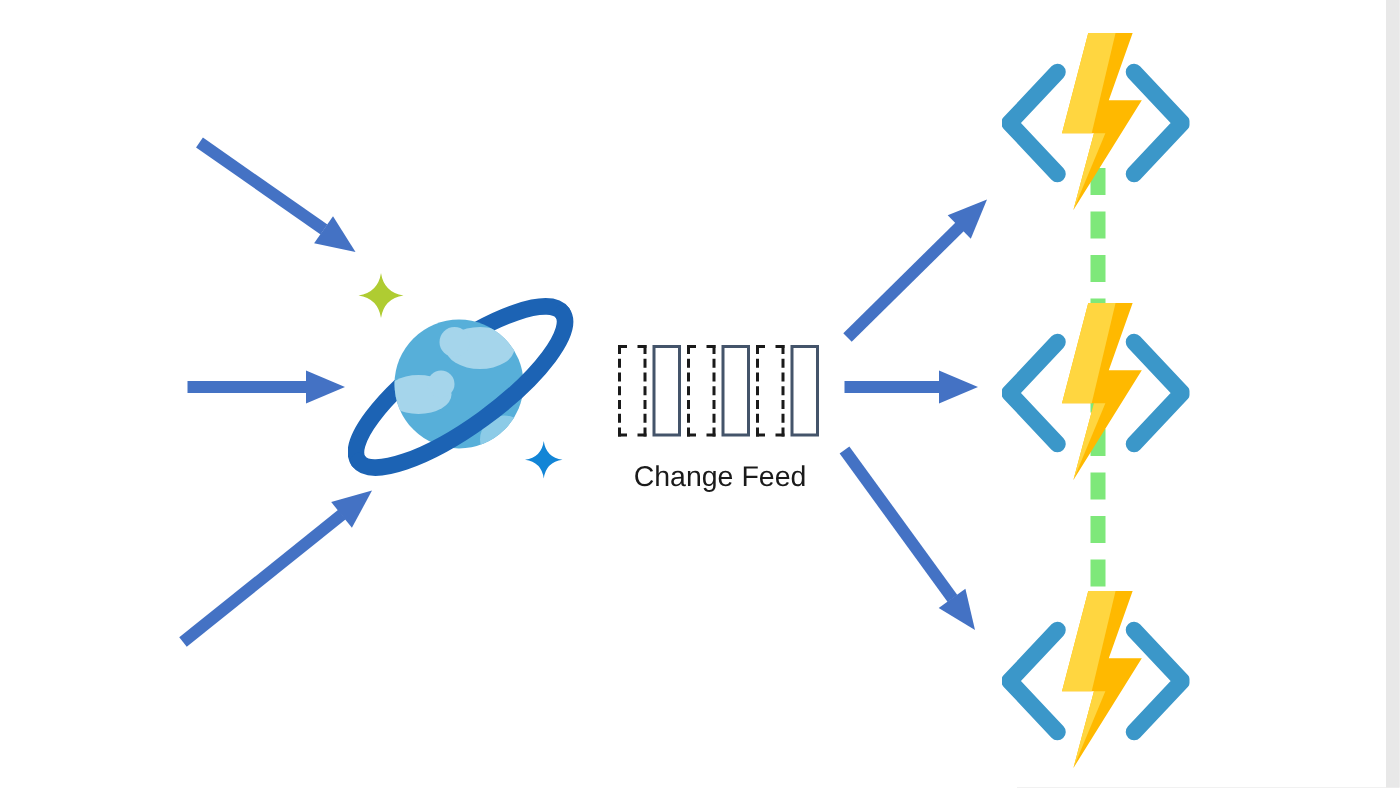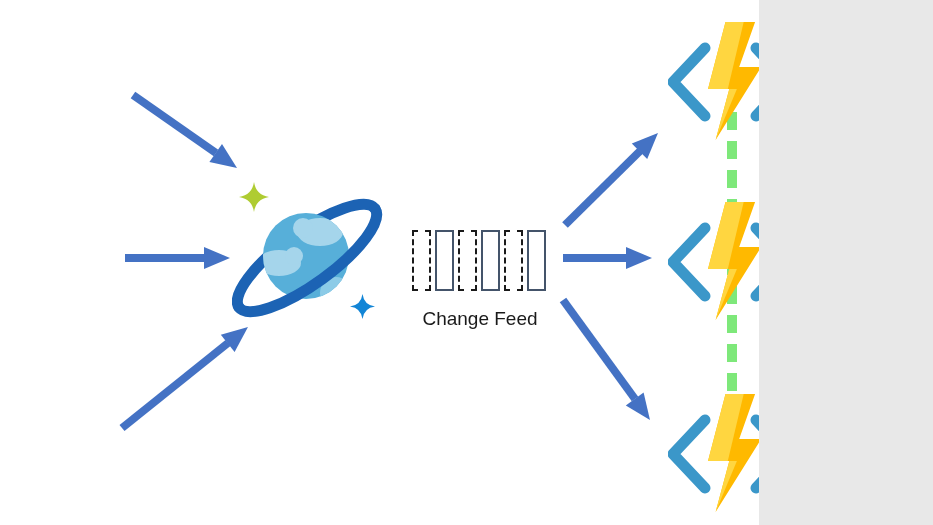--- a/index.html
+++ b/index.html
@@ -6,21 +6,21 @@
     --arrow:#4472C4; --link-dash:#7EE87A;
     --bolt-light:#FFD640; --bolt-dark:#FFB900;
     --bracket:#3B97C9; --ring:#1C63B4; --planet:#57AFD9;
     --cloud:#A5D5EB; --cloud-alt:#8CCBE7;
     --sparkle-green:#AFCC32; --sparkle-blue:#1285D6;
     --feed-solid-border:#44546A; --feed-dashed-border:#1A1A1A;
     --label-color:#1A1A1A; --bg:#FFFFFF;
   }
   html,body{margin:0;padding:0;background:#e8e8e8;}
   .canvas{
-    position:relative;width:759px;height:525px;background:var(--bg);
+    position:relative;width:924px;height:525px;background:var(--bg);
     overflow:hidden;font-family:"Liberation Sans", sans-serif;
   }
   .abs{position:absolute;}
   .shaft{stroke:var(--arrow);stroke-width:8;fill:none;}
   .head{fill:var(--arrow);}
   .greenlink{stroke:var(--link-dash);stroke-width:10;stroke-dasharray:18 11;fill:none;}
   .bracket{stroke:var(--bracket);stroke-width:11;fill:none;stroke-linecap:round;stroke-linejoin:round;}
   .bolt-base{fill:var(--bolt-dark);}
   .bolt-hl{fill:var(--bolt-light);}
   .ringarc{stroke:var(--ring);stroke-width:11;fill:none;stroke-linecap:round;}

